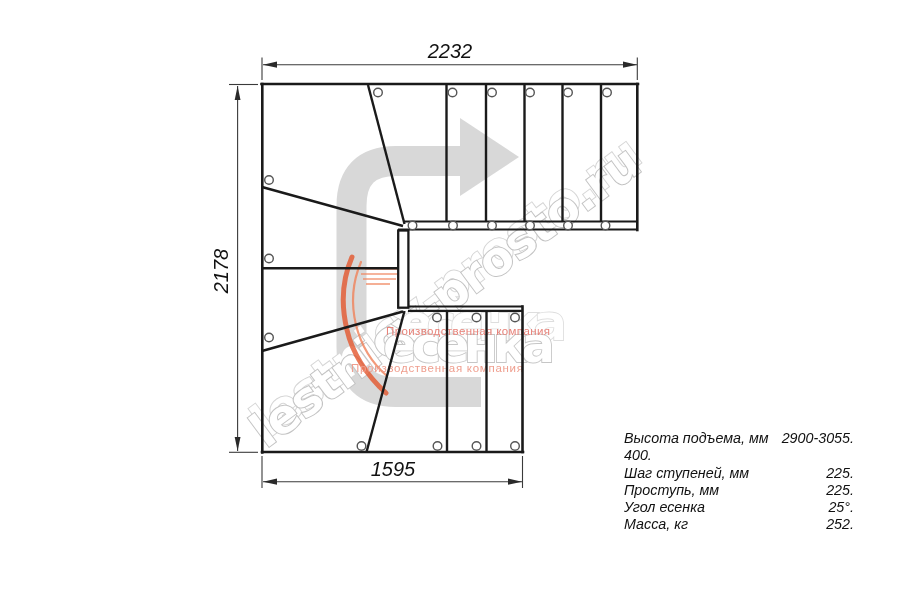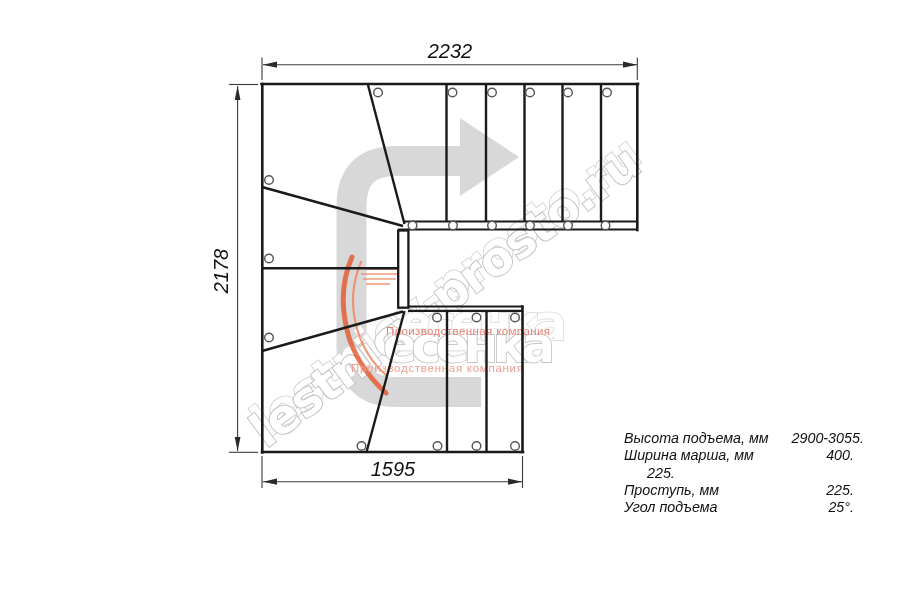--- a/index.html
+++ b/index.html
@@ -7,21 +7,21 @@
           font-family:"Liberation Sans",sans-serif;}
   #plan-svg{position:absolute;left:0;top:0;}
   .dim-text{font-style:italic;font-size:20px;fill:#111;font-family:"Liberation Sans",sans-serif;}
   .wm-big{font-family:"DejaVu Sans",sans-serif;font-weight:bold;font-size:47px;fill:#ffffff;}
   .wm-brand{font-family:"DejaVu Sans",sans-serif;font-weight:bold;font-size:50px;fill:#ffffff;}
   .wm-tag{font-family:"Liberation Sans",sans-serif;font-size:11.5px;}
   #spec-table{position:absolute;left:624px;top:430px;width:230px;color:#111;
               font-style:italic;font-size:14.3px;line-height:17.3px;}
   .spec-row{display:flex;justify-content:space-between;white-space:nowrap;}
   .spec-label{text-align:right;}
-  .spec-value{text-align:center;margin-left:23px;}
+  .spec-value{text-align:center;}
 </style>
 </head>
 <body>
 
 <div id="canvas">
 
   <svg id="plan-svg" width="900" height="600" viewBox="0 0 900 600">
 
     <g>
       <path d="M 481,392 L 396,392 Q 351.5,392 351.5,347 L 351.5,206 Q 351.5,161 396,161 L 461,161" fill="none" stroke="#d8d8d8" stroke-width="30" stroke-linecap="butt"></path>
@@ -150,29 +150,33 @@
     <text class="dim-text" text-anchor="middle" transform="translate(228,271) rotate(-90)">2178</text>
     <text class="dim-text" x="393" y="476" text-anchor="middle">1595</text>
   </svg>
 
   <div id="spec-table">
     <div class="spec-row">
       <span class="spec-label">Высота подъема, мм</span>
       <span class="spec-value">2900-3055.</span>
     </div>
     <div class="spec-row">
-      <span class="spec-label">Ширина марша, мм</span>
       <span class="spec-value">400.</span>
     </div>
     <div class="spec-row">
+      <span class="spec-label">Шаг ступеней, мм</span>
       <span class="spec-value">225.</span>
     </div>
     <div class="spec-row">
       <span class="spec-label">Проступь, мм</span>
       <span class="spec-value">225.</span>
     </div>
     <div class="spec-row">
-      <span class="spec-label">Угол подъема</span>
+      <span class="spec-label">Угол есенка</span>
       <span class="spec-value">25°.</span>
+    </div>
+    <div class="spec-row">
+      <span class="spec-label">Масса, кг</span>
+      <span class="spec-value">252.</span>
     </div>
   </div>
 
 </div>
 
 </body></html>

